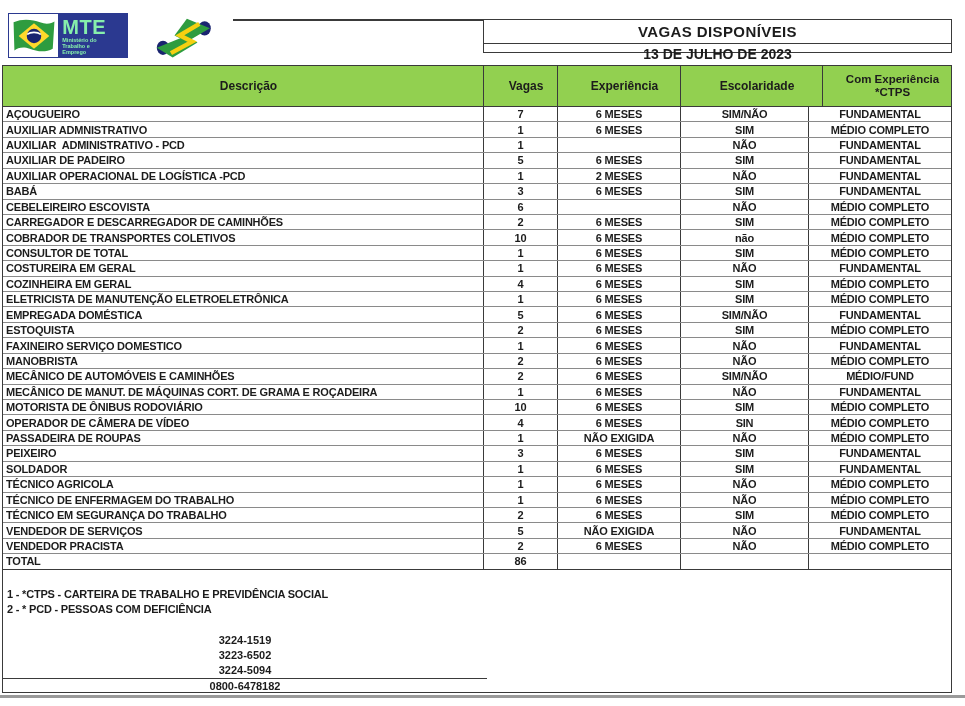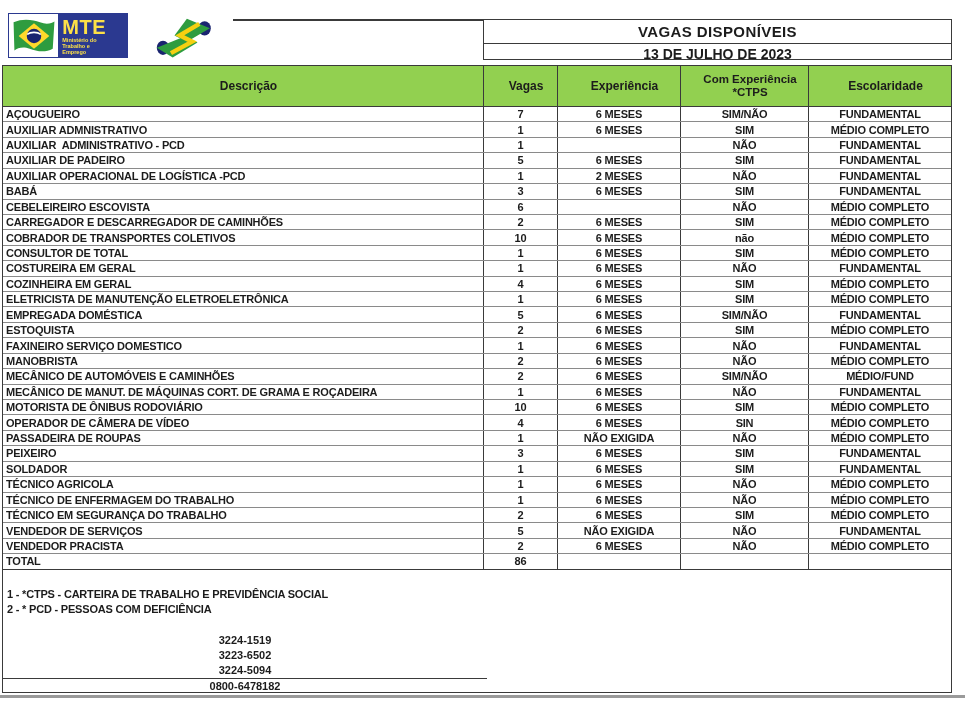--- a/index.html
+++ b/index.html
@@ -13,30 +13,30 @@
     --line-grey:#8a8a8a;
     --ink:#1c1c1c;
   }
   *{margin:0;padding:0;box-sizing:border-box;}
   body{background:#fff;font-family:"Liberation Sans", sans-serif;color:var(--ink);}
   .page{position:relative;width:965px;height:706px;background:#fff;overflow:hidden;}
 
   
   .mte-logo{position:absolute;left:8px;top:13px;width:120px;height:45px;border:1px solid var(--mte-blue);display:flex;background:#fff;}
   .mte-flag{width:50px;height:100%;display:flex;align-items:center;justify-content:center;}
-  .mte-panel{flex:1;background:var(--mte-blue);color:#fde047;padding:2px 21px 1px 4px;display:flex;flex-direction:column;justify-content:center;}
+  .mte-panel{flex:1;background:var(--mte-blue);color:#86efac;padding:2px 21px 1px 4px;display:flex;flex-direction:column;justify-content:center;}
   .mte-abbr{font-size:20px;font-weight:bold;line-height:20px;letter-spacing:0.5px;}
   .mte-caption{font-size:5.5px;line-height:6px;font-weight:bold;}
   .sine-logo{position:absolute;left:150px;top:17px;width:72px;text-align:center;}
   .sine-name{font-size:17px;font-weight:bold;color:var(--sine-navy);letter-spacing:2px;line-height:16px;}
   .sine-caption-bar{margin:1px auto 0;width:62px;height:3px;background:#6abf4b;border-radius:1px;}
 
   
   .top-line{position:absolute;left:233px;top:19px;width:250px;height:2px;background:var(--line-dark);}
-  .title-box{position:absolute;left:483px;top:19px;width:469px;height:41px;border:1px solid var(--line-dark);background:#fff;}
+  .title-box{position:absolute;left:483px;top:19px;width:469px;height:34px;border:1px solid var(--line-dark);background:#fff;}
   .title-row{height:24px;border-bottom:1px solid var(--line-dark);display:flex;align-items:center;justify-content:center;font-size:15px;font-weight:bold;letter-spacing:0.4px;}
   .date-row{height:20px;display:flex;align-items:center;justify-content:center;font-size:14px;font-weight:bold;}
 
   
   .col-headers{position:absolute;left:2px;top:65px;width:950px;height:42px;display:flex;border:1px solid var(--line-dark);background:var(--header-green);}
   .hcell{background:var(--header-green);border-right:1px solid var(--line-dark);display:flex;flex-direction:column;align-items:center;justify-content:center;font-weight:bold;font-size:12px;text-align:center;line-height:13px;padding-left:11px;}
   .hcell:last-child{border-right:none;}
   .hc-desc{flex:0 0 481px;}
   .hc-vagas{flex:0 0 74px;}
   .hc-exp{flex:0 0 123px;}
@@ -98,25 +98,25 @@
   <div class="top-line"></div>
   <div class="title-box">
     <div class="title-row">VAGAS DISPONÍVEIS</div>
     <div class="date-row">13 DE JULHO DE 2023</div>
   </div>
 
   <div class="col-headers">
     <div class="hcell hc-desc">Descrição</div>
     <div class="hcell hc-vagas">Vagas</div>
     <div class="hcell hc-exp">Experiência</div>
+    <div class="hcell hc-esc">Escolaridade</div>
     <div class="hcell hc-ctps">
       <span>Com Experiência</span>
       <span>*CTPS</span>
     </div>
-    <div class="hcell hc-esc">Escolaridade</div>
   </div>
 
   <div class="table-body">
 
   <div class="trow">
     <div class="td desc">AÇOUGUEIRO</div>
     <div class="td vagas c">7</div>
     <div class="td exp c">6 MESES</div>
     <div class="td ctps c">SIM/NÃO</div>
     <div class="td esc c">FUNDAMENTAL</div>

